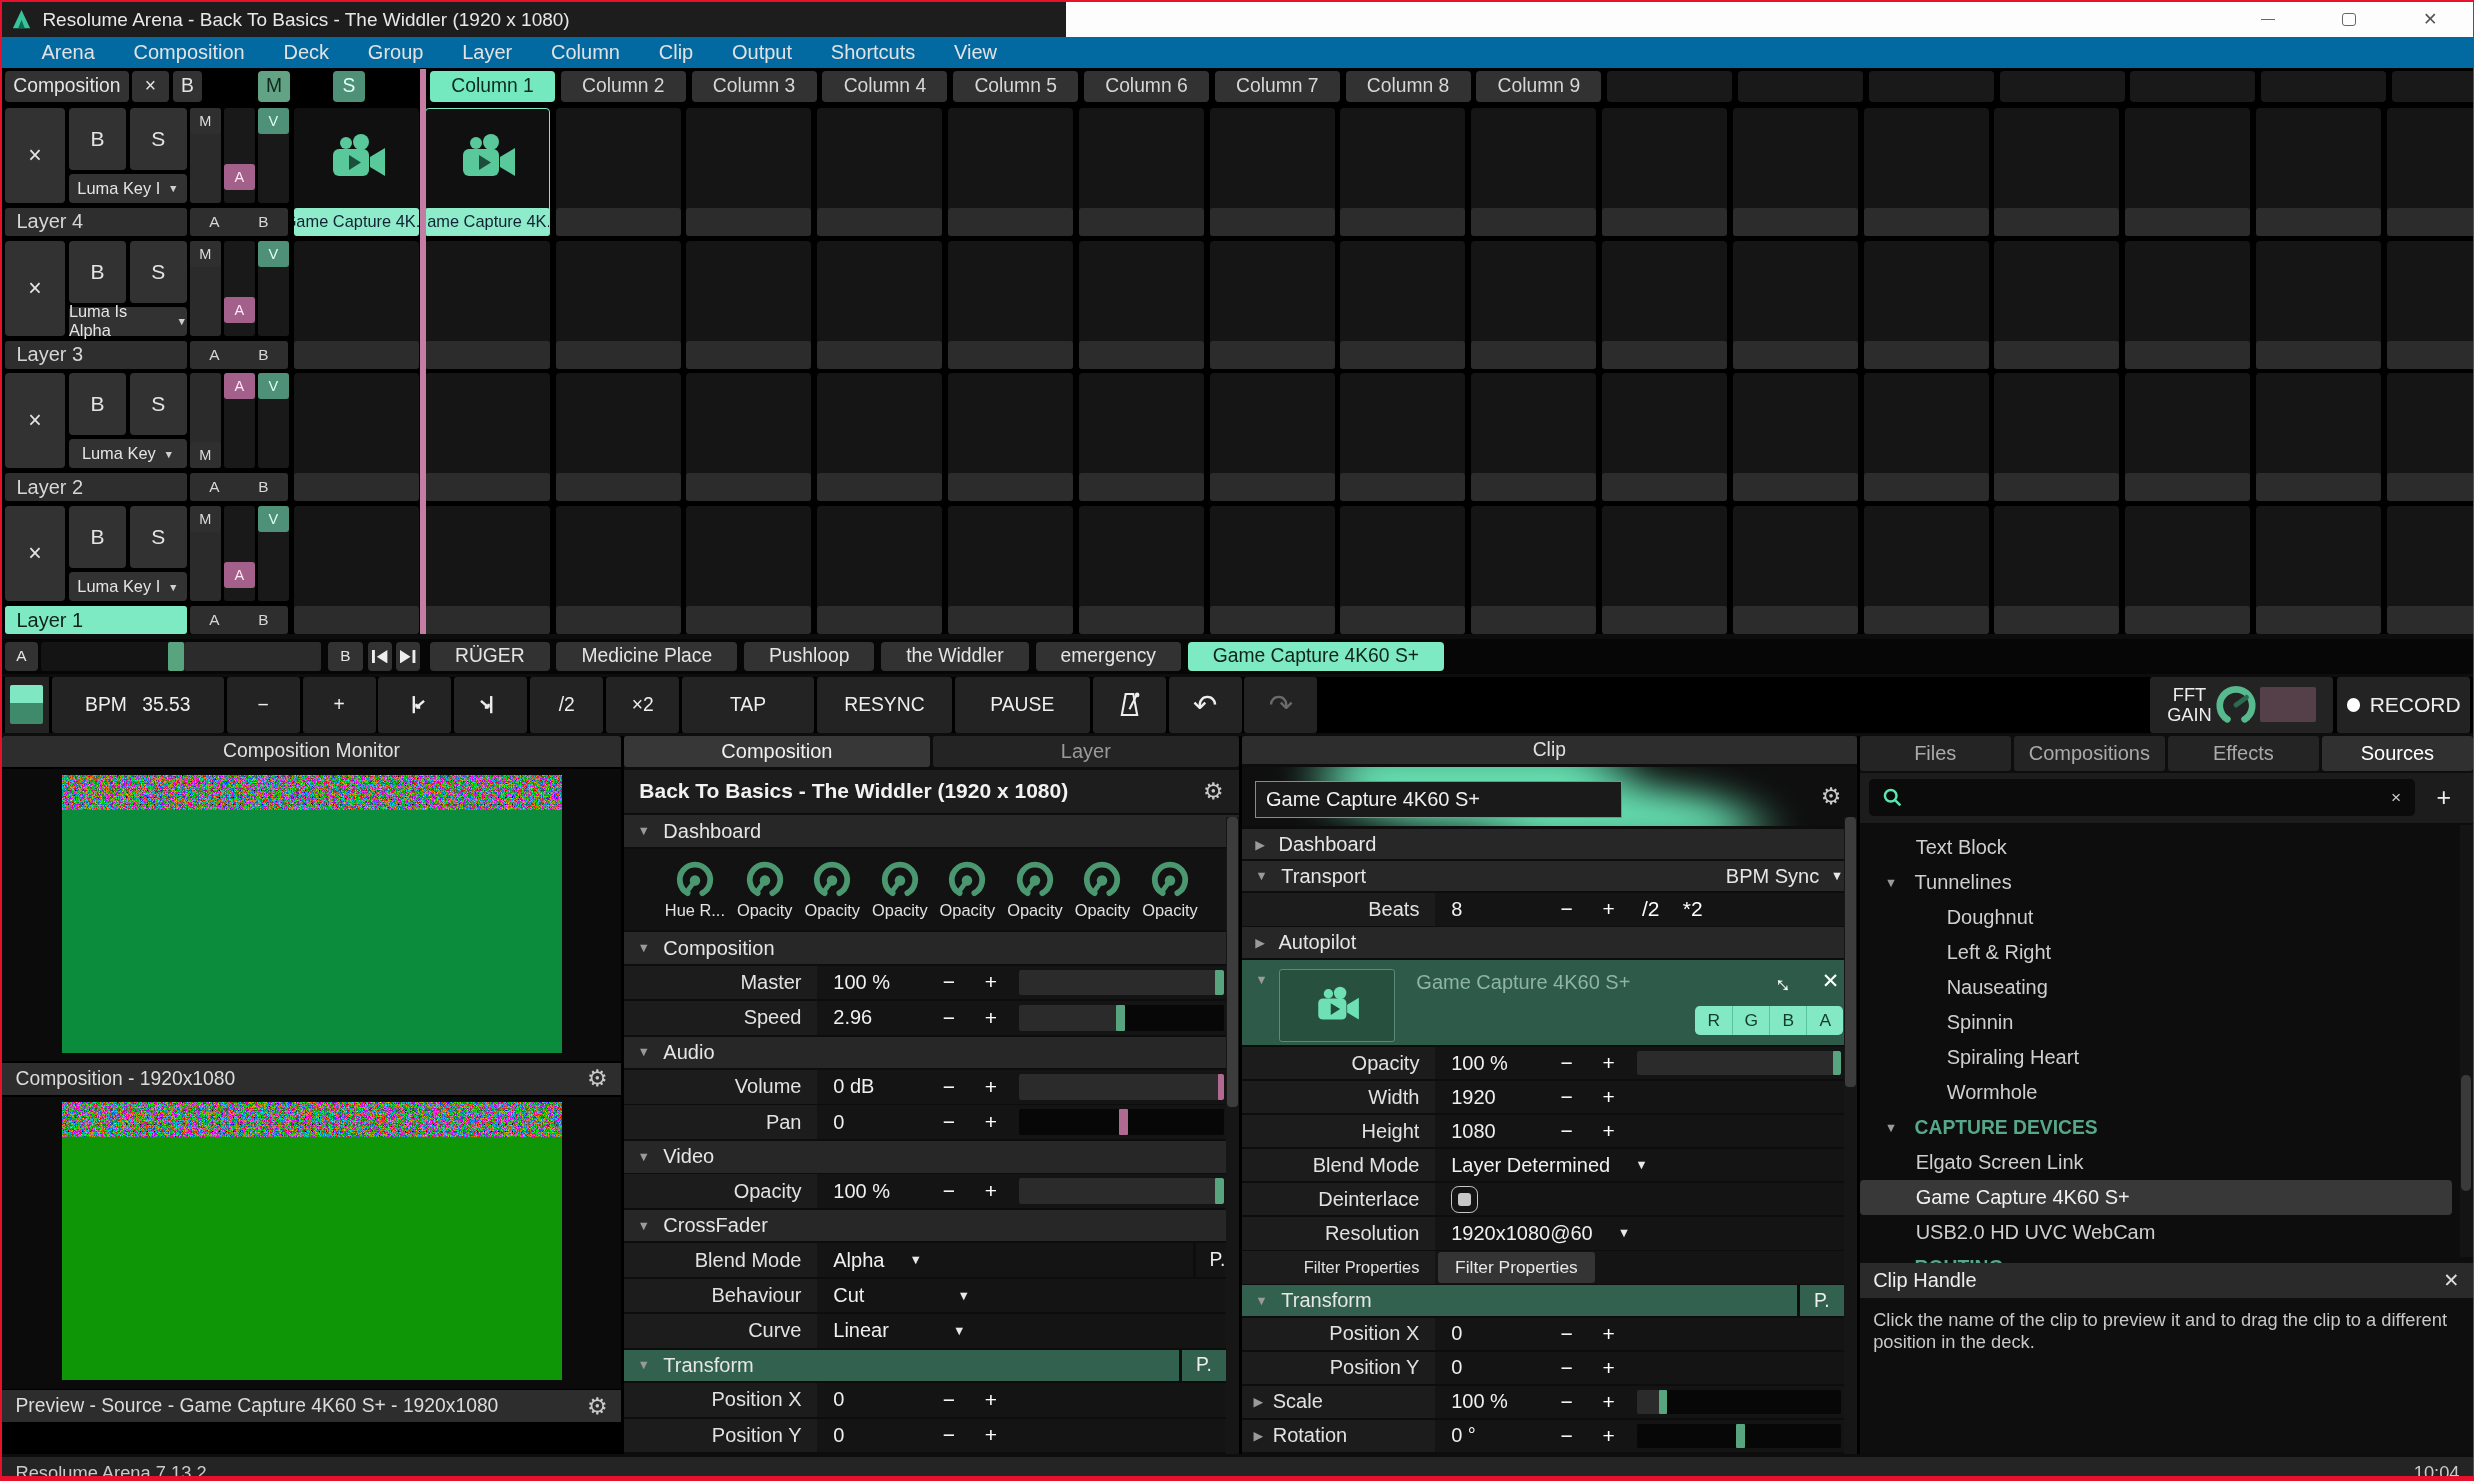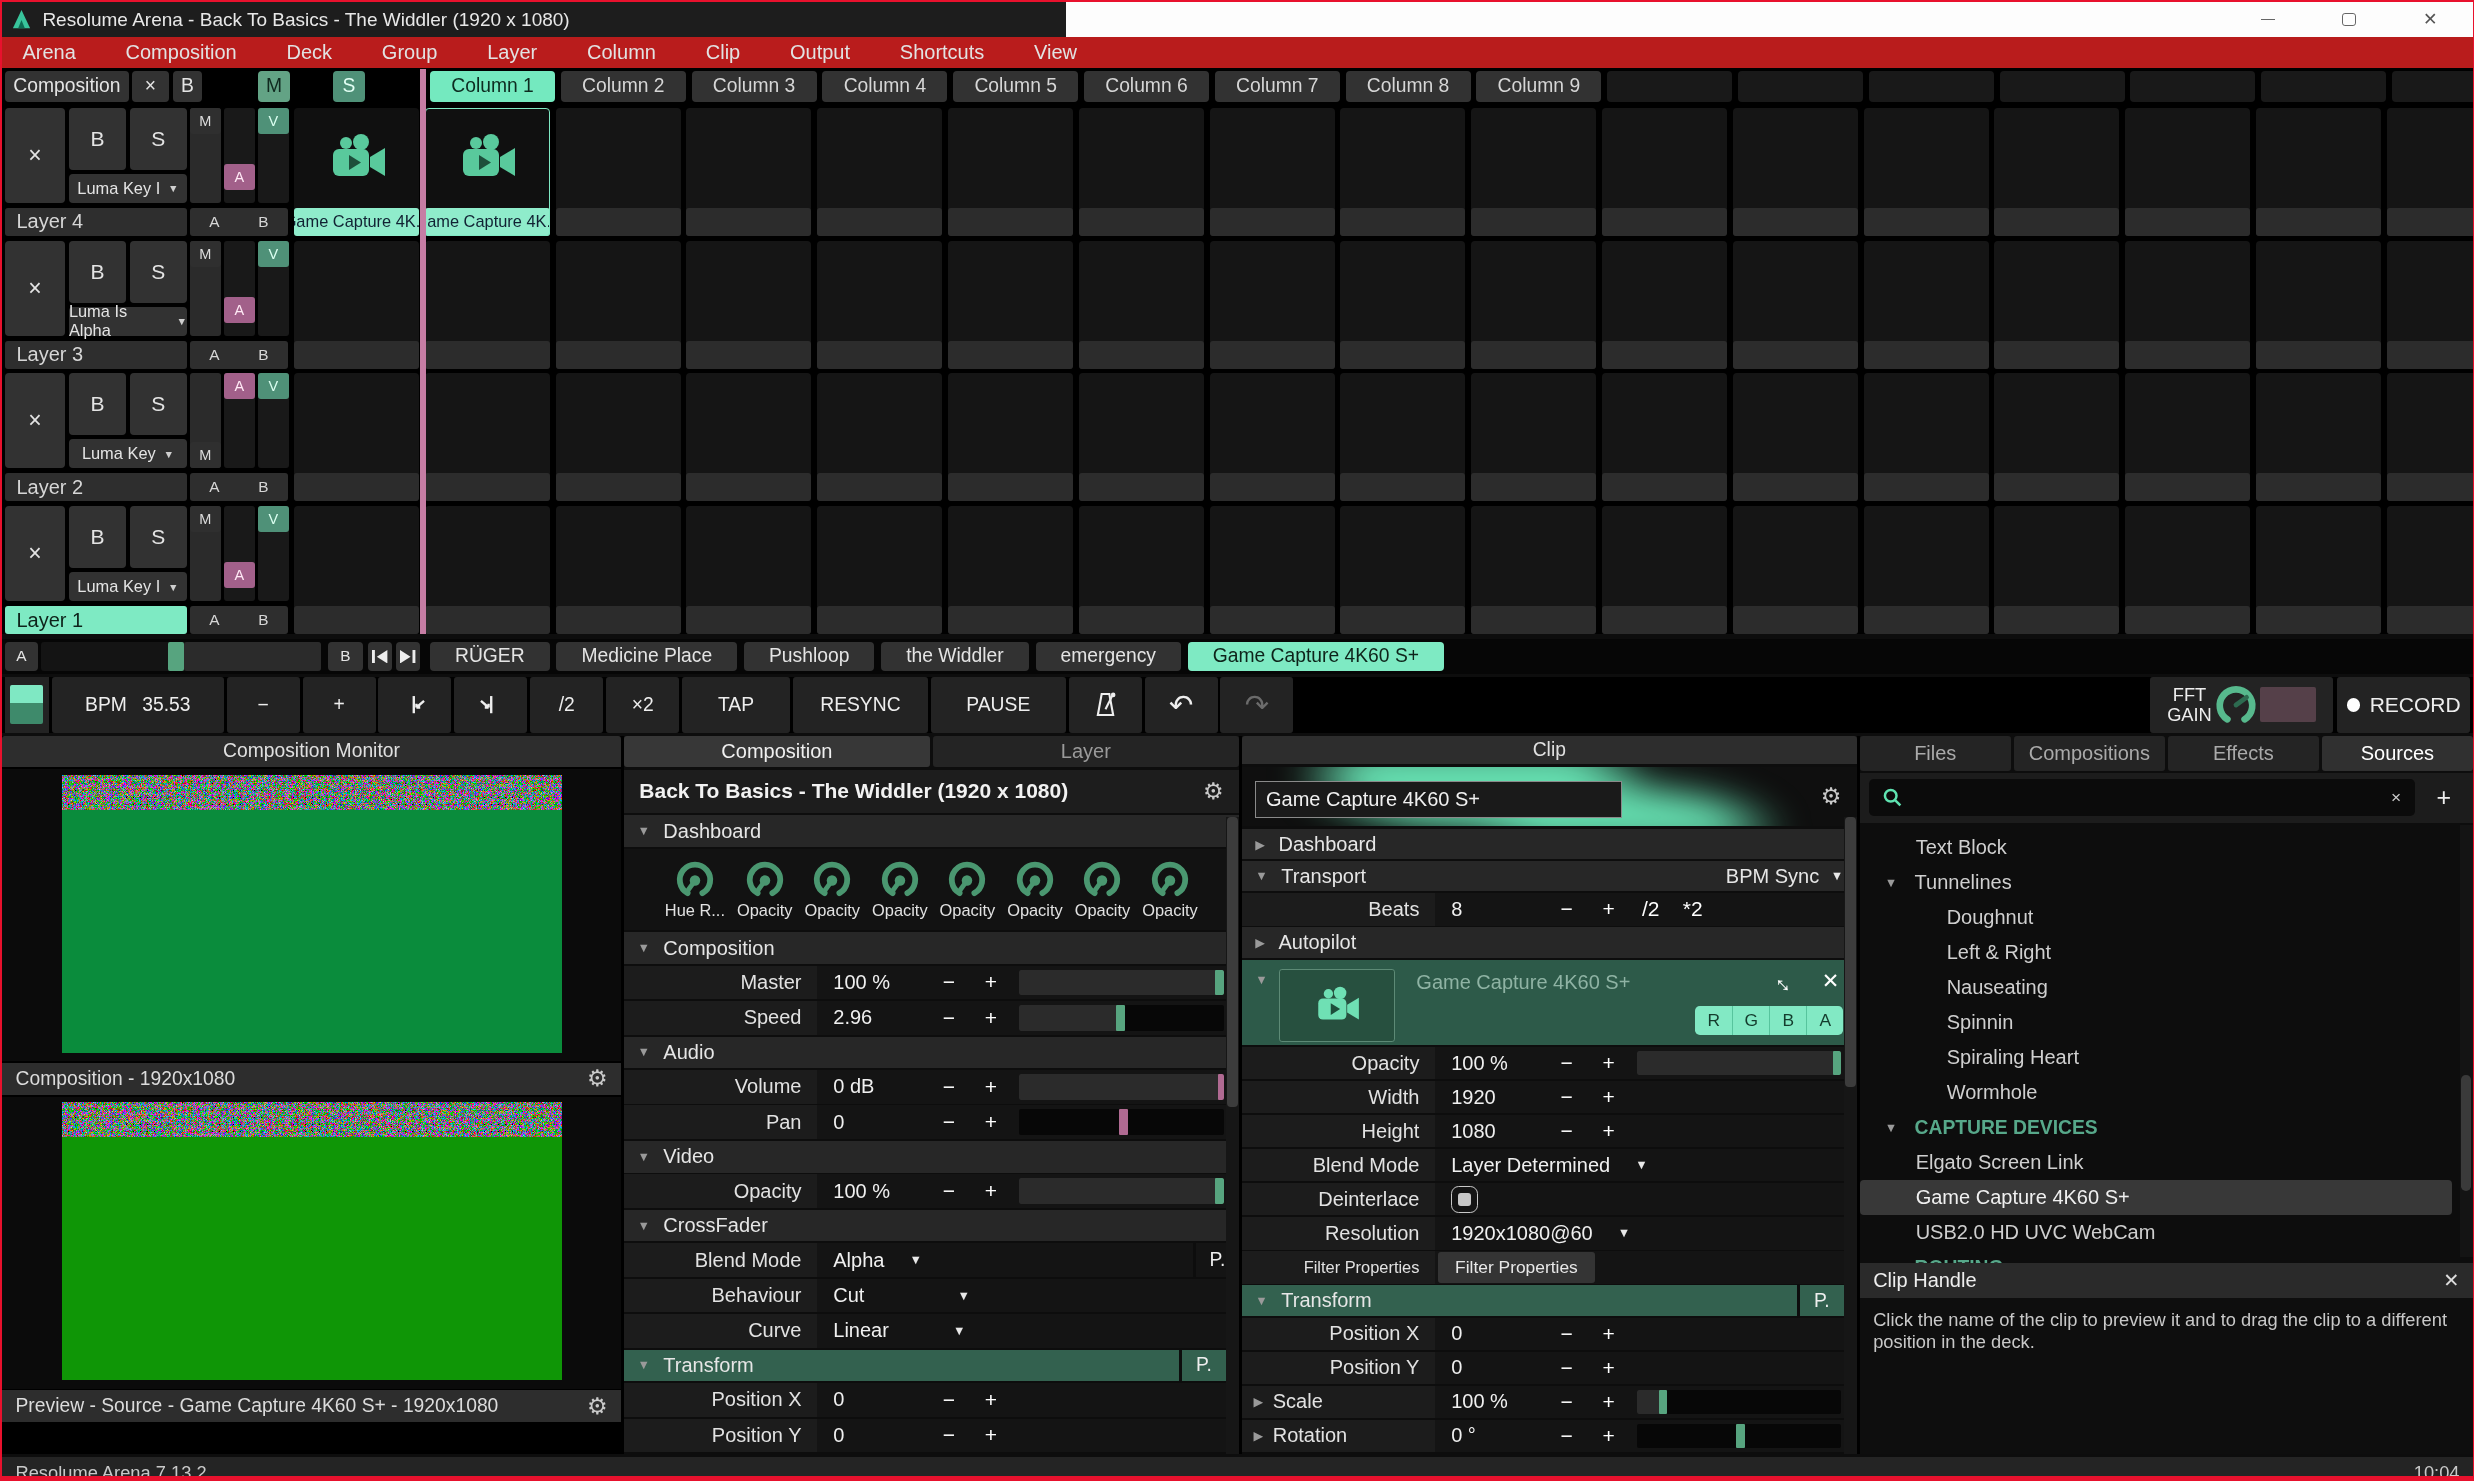--- a/index.html
+++ b/index.html
@@ -12,21 +12,21 @@
   .titlebar { display:flex; height:35px; }
   .tb-left { width:1064px; background:#1d1d1d; display:flex; align-items:center; gap:9.7px; padding-left:7.7px; }
   .tb-left svg { width:23px; height:23px; }
   .tb-title { font-size:19px; color:#e8e8e8; white-space:nowrap; }
   .tb-right { flex:1; background:#fdfdfd; display:flex; align-items:center; justify-content:flex-end; gap:62px; padding-right:33px; }
   .wc { color:#555; font-size:17.4px; display:flex; align-items:center; justify-content:center; width:19.3px; height:19.3px; }
   .wc-min i { display:block; width:14.5px; height:1.9px; background:#666; }
   .wc-max i { display:block; width:13.5px; height:13.5px; border:1.9px solid #666; border-radius:2.9px; }
 
   
-  .menubar { height:32px; background:#b91c1c; display:flex; align-items:center; gap:15px; padding-left:3px; border-bottom:1.9px solid #000; }
+  .menubar { height:32px; background:#0369a1; display:flex; align-items:center; gap:4px; padding-left:22px; border-bottom:1.9px solid #000; }
   .menu-item { font-size:20px; color:#e2e2e2; padding:0 17.4px; }
 
   
   .gridwrap { position:relative; background:#000; }
   .pink-divider { position:absolute; left:418px; top:0; bottom:0; width:5.8px; background:#c67da4; z-index:6; }
   .colheader { position:relative; height:35px; margin-bottom:3.9px; }
   .ch-comp { position:absolute; left:2.9px; top:1.9px; width:124px; height:31px; }
   .btn { background:#323232; border-radius:3.9px; display:flex; align-items:center; justify-content:center; font-size:19.3px; color:#e4e4e4; }
   .ch-x { position:absolute; left:130px; top:1.9px; width:37px; height:31px; }
   .ch-b { position:absolute; left:171px; top:1.9px; width:29px; height:31px; }
@@ -527,21 +527,21 @@
         </svg>
       </div>
     <div class="tbtn sq">
         <svg width="21" height="19.3" viewBox="0 0 22 20">
           <rect x="10.5" y="1" width="2.5" height="18" fill="#eee"></rect>
           <path d="M1 6 L9 13 M9 13 L5 13 M9 13 L9 9" stroke="#eee" stroke-width="2.5" fill="none"></path>
         </svg>
       </div>
     <div class="tbtn sq">/2</div>
     <div class="tbtn sq">×2</div>
-    <div class="tbtn" style="width:108px">TAP</div>
+    <div class="tbtn" style="width:132px">TAP</div>
     <div class="tbtn" style="width:135px">RESYNC</div>
     <div class="tbtn" style="width:135px">PAUSE</div>
     <div class="tbtn sq">
         <svg width="23" height="25" viewBox="0 0 24 26">
           <path d="M8 2 H16 L20 24 H4 Z" fill="none" stroke="#eee" stroke-width="2.2"></path>
           <path d="M12 18 L19 4" stroke="#eee" stroke-width="2.2"></path>
           <circle cx="20" cy="3" r="2.4" fill="#eee"></circle>
         </svg>
       </div>
     <div class="tbtn sq t-undo">↶</div>

